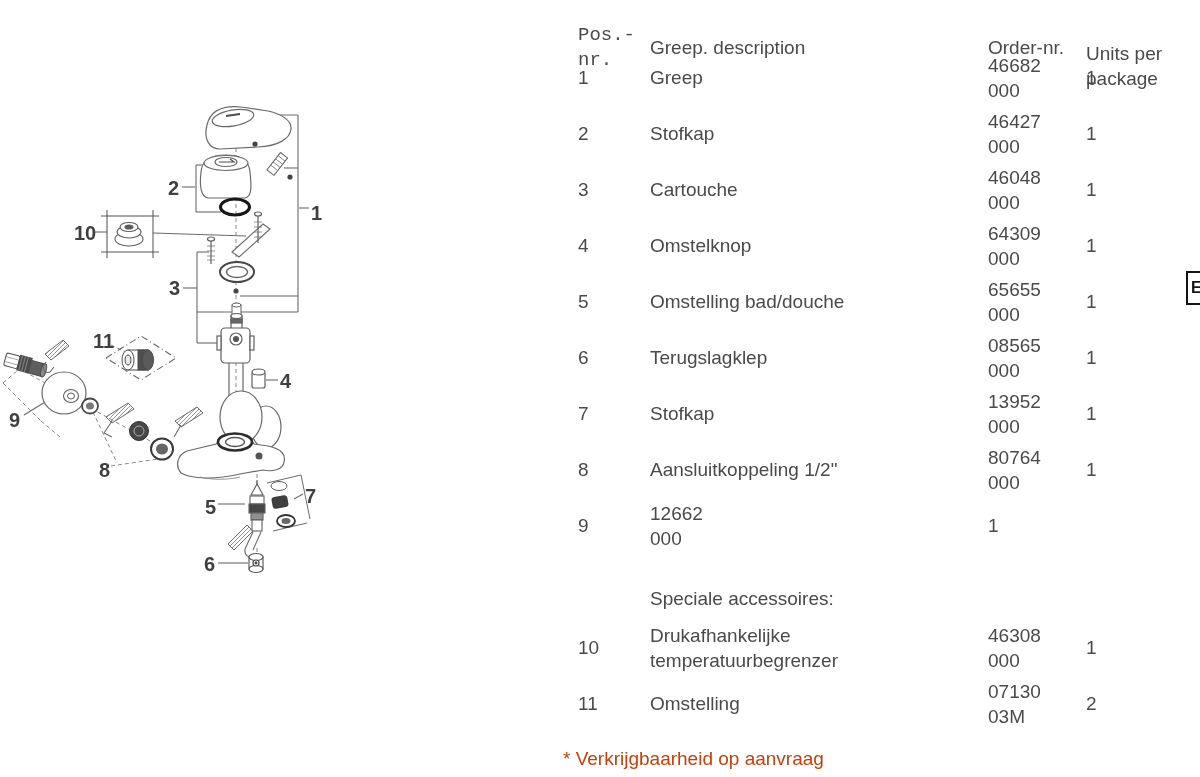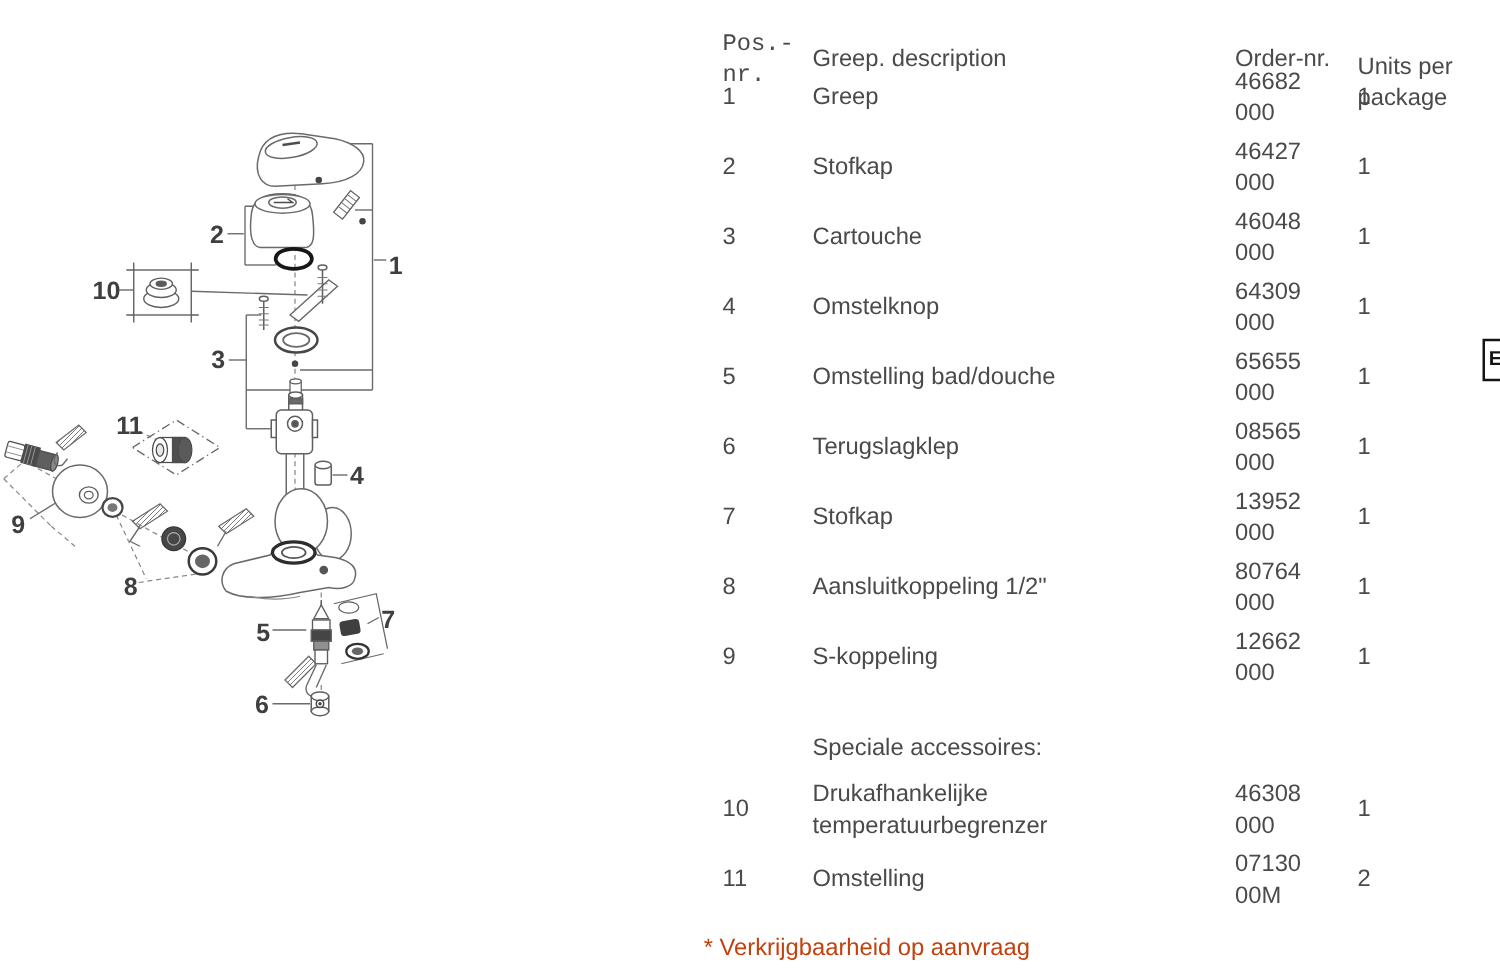--- a/index.html
+++ b/index.html
@@ -310,39 +310,38 @@
         <div class="cell c-units">1</div>
       </div>
       <div class="trow">
         <div class="cell c-pos">8</div>
         <div class="cell c-desc">Aansluitkoppeling 1/2"</div>
         <div class="cell c-order">80764 000</div>
         <div class="cell c-units">1</div>
       </div>
       <div class="trow">
         <div class="cell c-pos">9</div>
-        <div class="cell c-desc">S-koppeling</div>
         <div class="cell c-order">12662 000</div>
         <div class="cell c-units">1</div>
       </div>
       <div class="trow section">
         <div class="cell c-pos"></div>
         <div class="cell c-desc">Speciale accessoires:</div>
         <div class="cell c-order"></div>
         <div class="cell c-units"></div>
       </div>
       <div class="trow">
         <div class="cell c-pos">10</div>
         <div class="cell c-desc">Drukafhankelijke temperatuurbegrenzer</div>
         <div class="cell c-order">46308 000</div>
         <div class="cell c-units">1</div>
       </div>
       <div class="trow">
         <div class="cell c-pos">11</div>
         <div class="cell c-desc">Omstelling</div>
-        <div class="cell c-order">07130 00M</div>
+        <div class="cell c-order">07130 03M</div>
         <div class="cell c-units">2</div>
       </div>
     </div>
   <div class="footnote">* Verkrijgbaarheid op aanvraag</div>
 </div>
 
 <div class="edge-box">E</div>
 
 </body></html>

